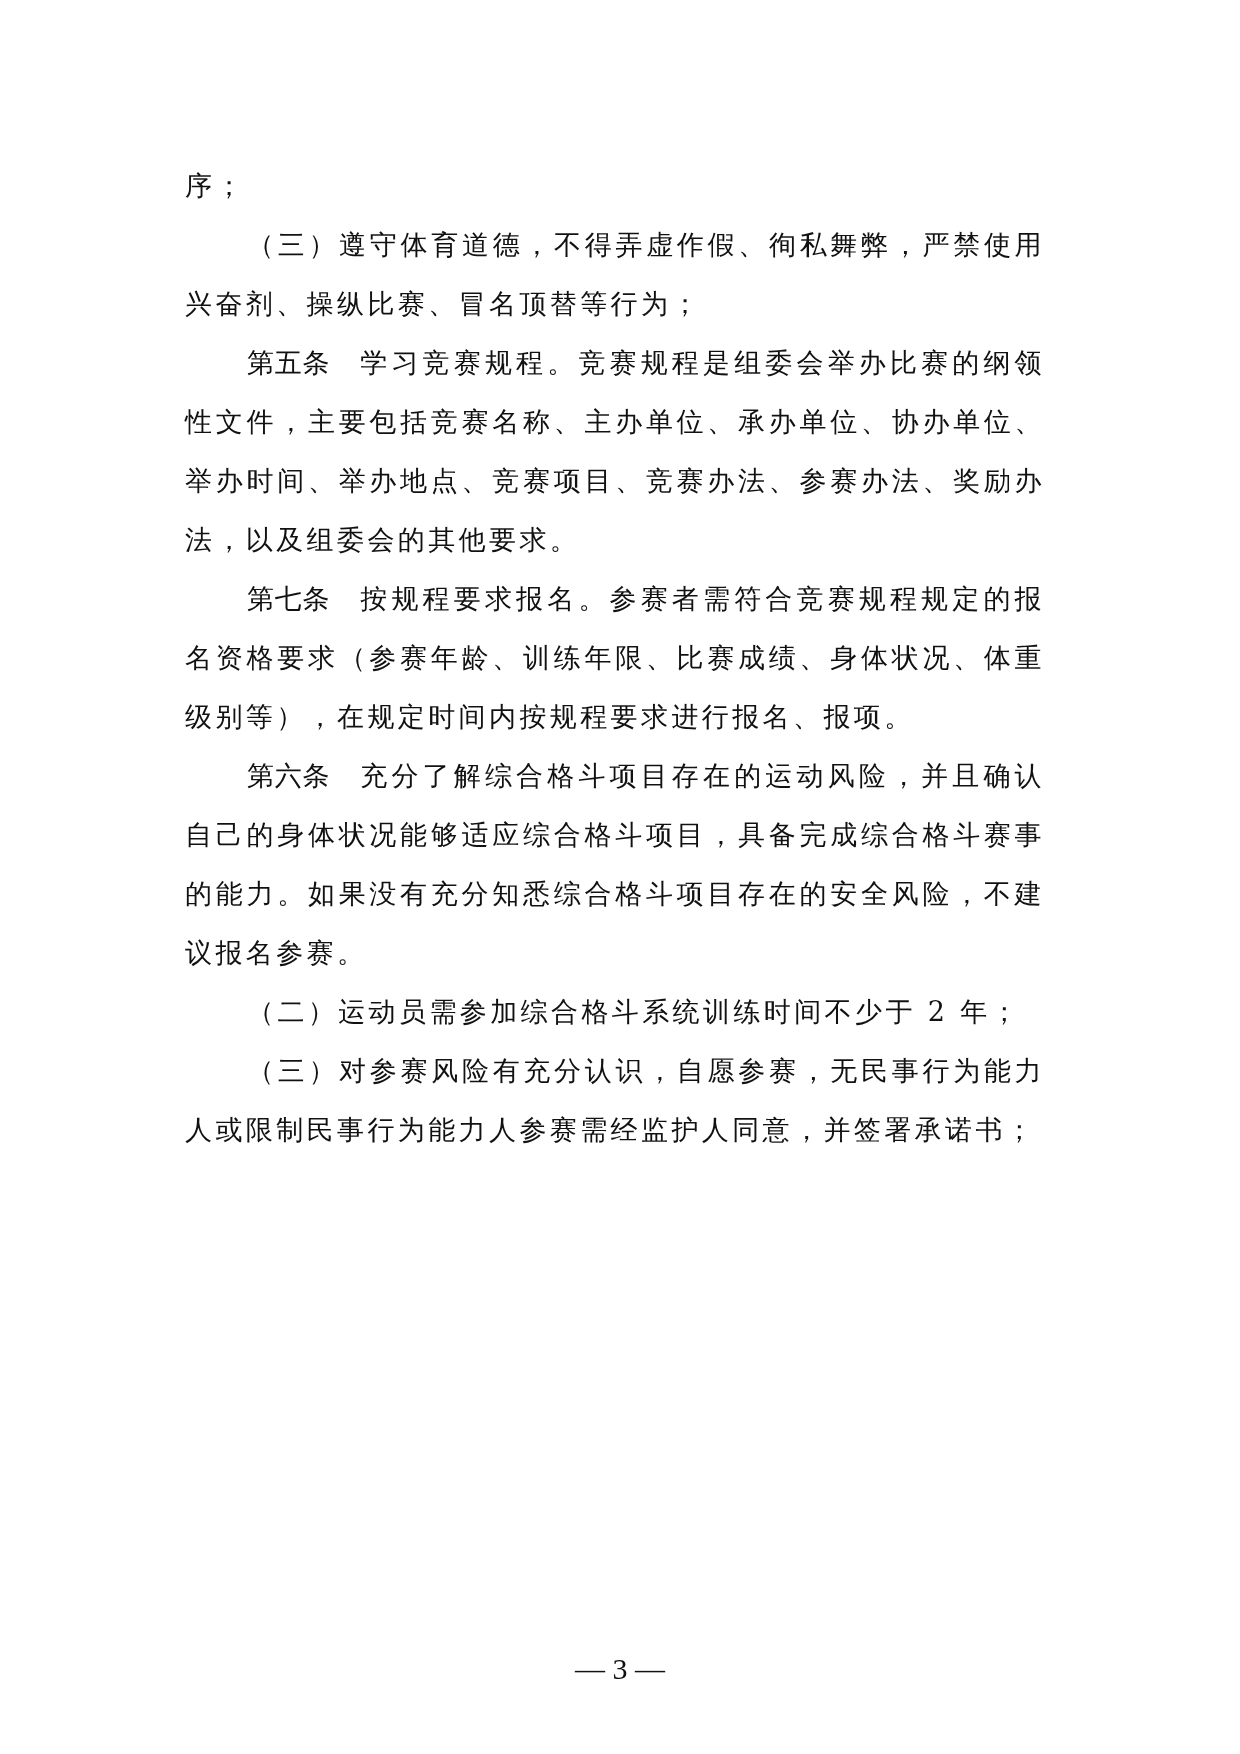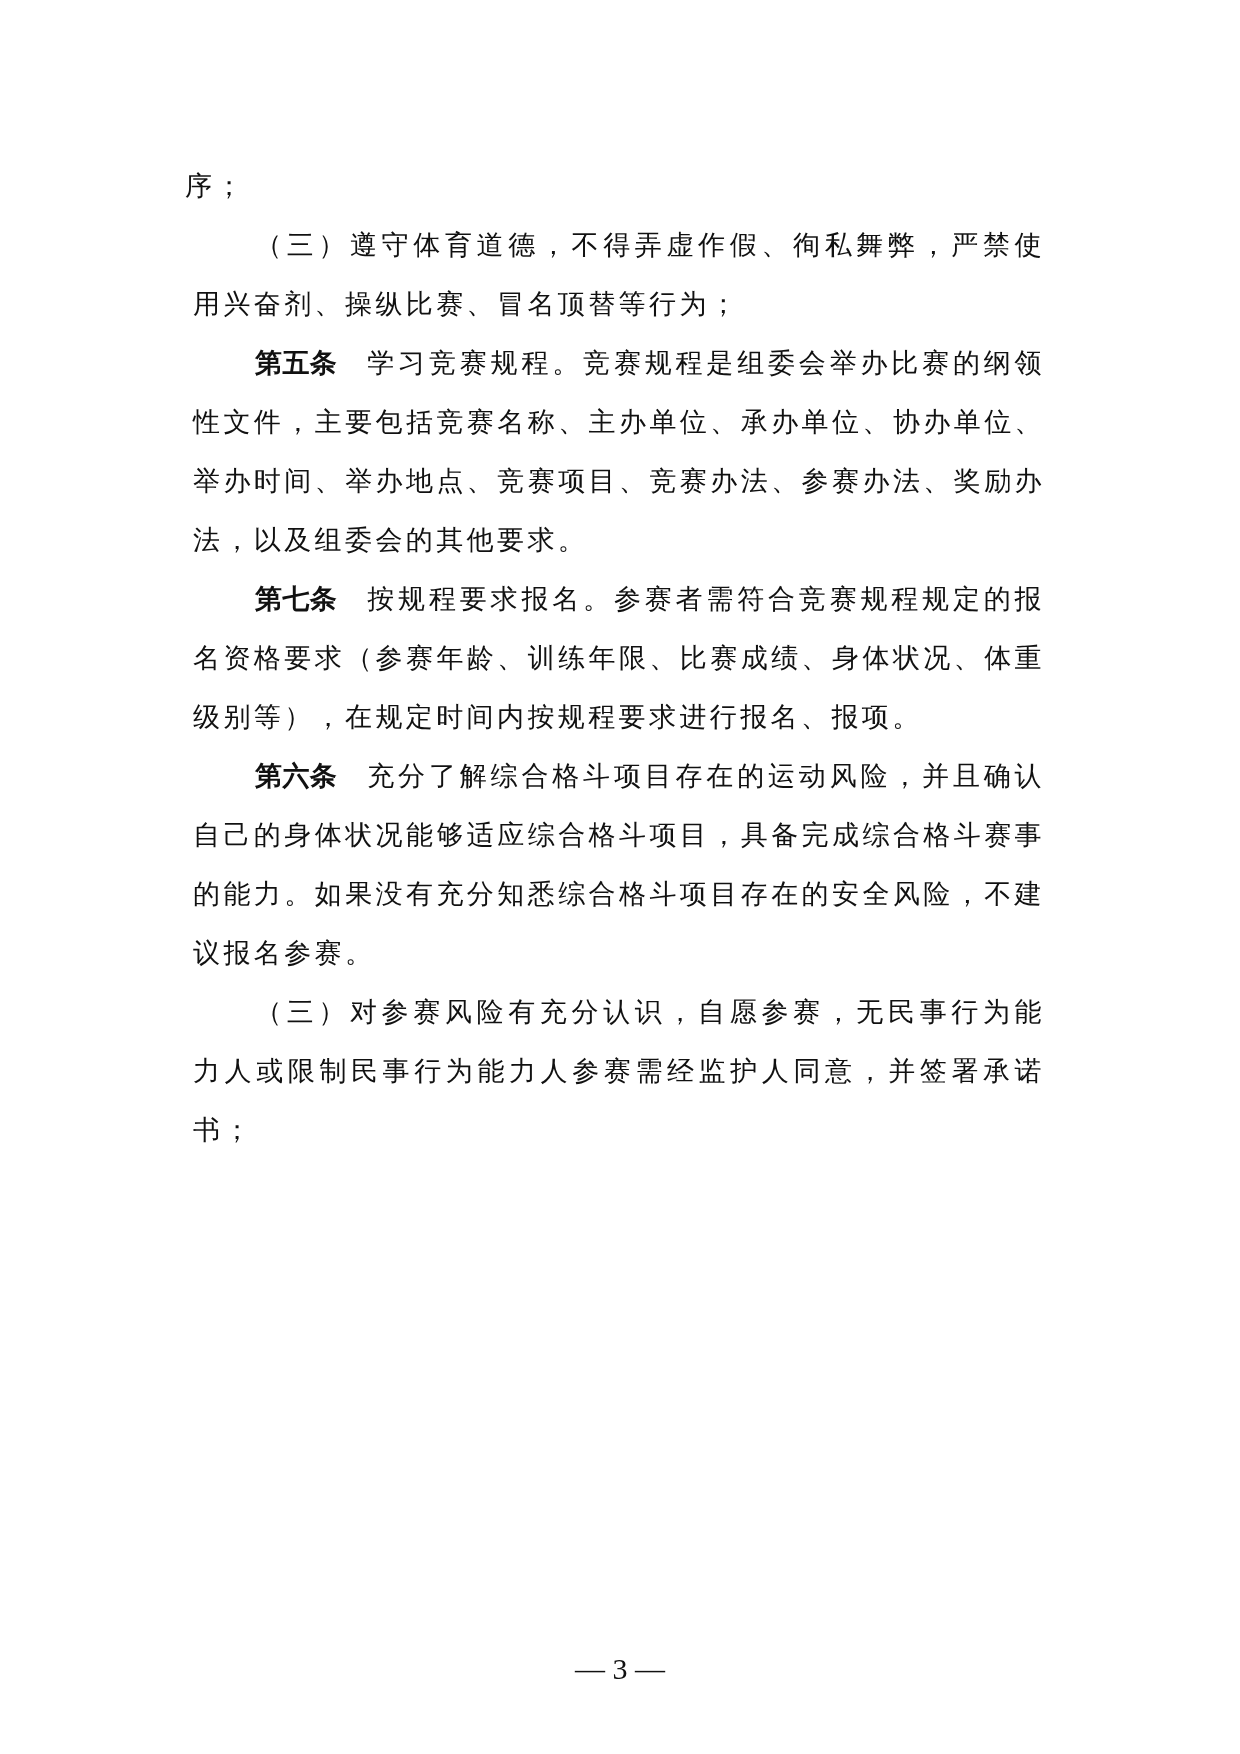--- a/index.html
+++ b/index.html
@@ -13,24 +13,24 @@
     top: 156px;
     width: 860px;
     color: #111;
     font-family: "DejaVu Serif", "Liberation Serif", serif;
     font-size: 27px;
     line-height: 59px;
     letter-spacing: 3.4px;
     text-align: justify;
   }
   .para { margin: 0; padding: 0; }
-  .indent { text-indent: 62px; margin-left: 8px; }
+  .indent { text-indent: 62px; }
   .article-head {
     font-family: "DejaVu Sans", "Liberation Sans", sans-serif;
-    font-weight: bold;
+    font-weight: normal;
     letter-spacing: 0px;
     margin-right: 30px;
   }
   .page-number {
     position: absolute;
     left: 0; width: 1240px;
     top: 1652px;
     text-align: center;
     font-family: "Liberation Serif", "DejaVu Serif", serif;
     font-size: 30px;
@@ -51,18 +51,21 @@
     <p class="para indent">
       <span class="article-head">第五条</span><span>学习竞赛规程。竞赛规程是组委会举办比赛的纲领性文件，主要包括竞赛名称、主办单位、承办单位、协办单位、举办时间、举办地点、竞赛项目、竞赛办法、参赛办法、奖励办法，以及组委会的其他要求。</span>
     </p>
     <p class="para indent">
       <span class="article-head">第七条</span><span>按规程要求报名。参赛者需符合竞赛规程规定的报名资格要求（参赛年龄、训练年限、比赛成绩、身体状况、体重级别等），在规定时间内按规程要求进行报名、报项。</span>
     </p>
     <p class="para indent">
       <span class="article-head">第六条</span><span>充分了解综合格斗项目存在的运动风险，并且确认自己的身体状况能够适应综合格斗项目，具备完成综合格斗赛事的能力。如果没有充分知悉综合格斗项目存在的安全风险，不建议报名参赛。</span>
     </p>
     <p class="para indent">
+      <span>（二）运动员需参加综合格斗系统训练时间不少于 2 年；</span>
+    </p>
+    <p class="para indent">
       <span>（三）对参赛风险有充分认识，自愿参赛，无民事行为能力人或限制民事行为能力人参赛需经监护人同意，并签署承诺书；</span>
     </p>
   </div>
 
   <div class="page-number">— 3 —</div>
 </div>
 
 </body></html>

